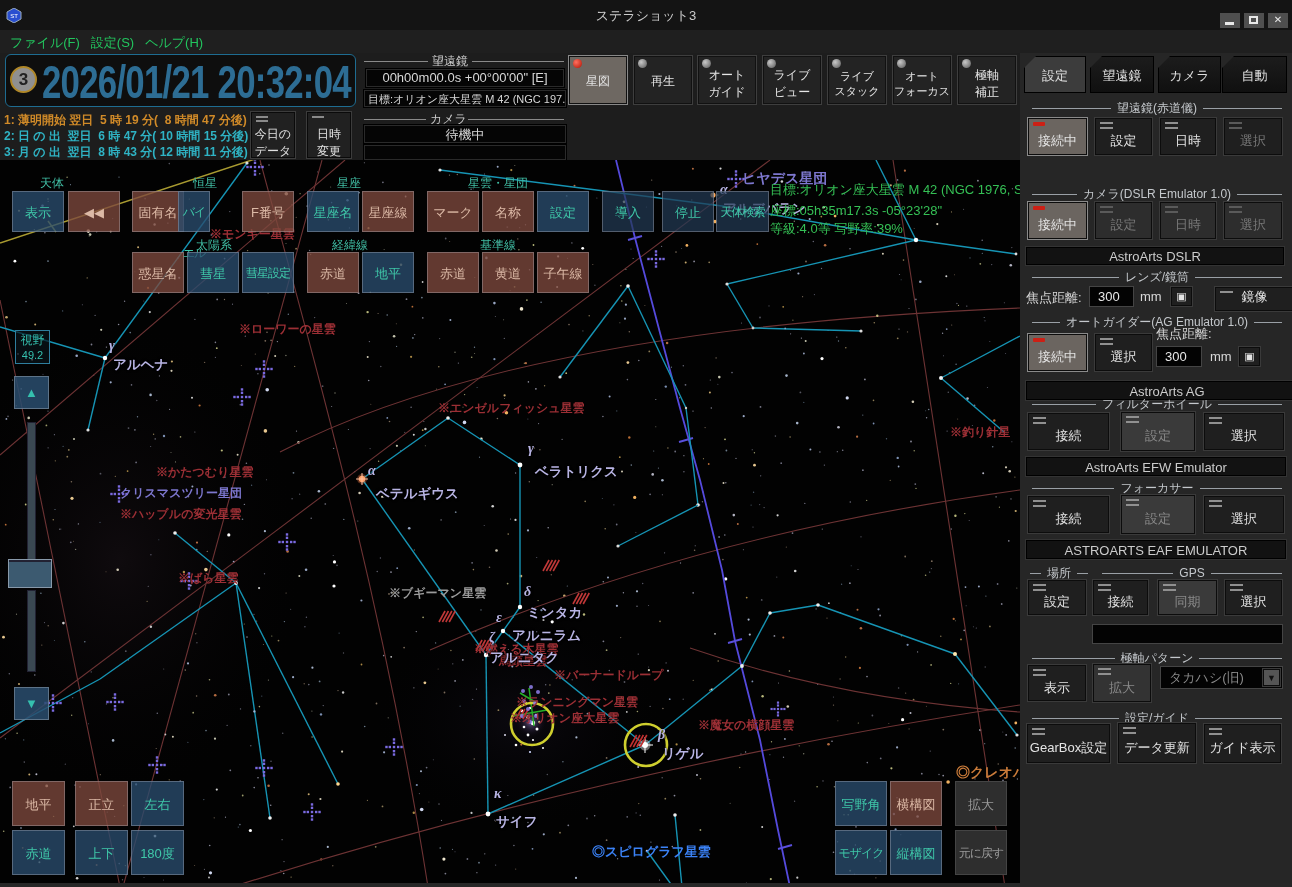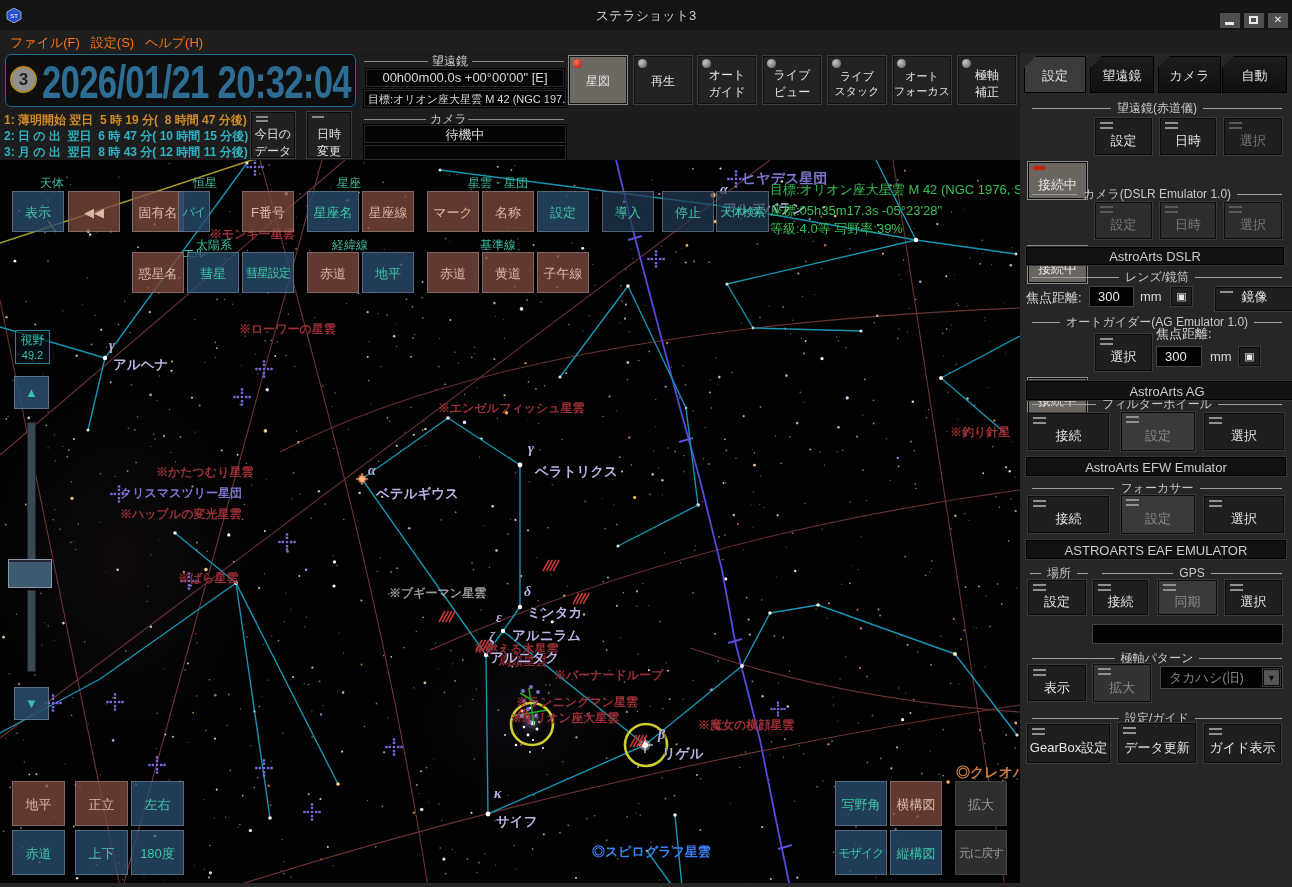--- a/index.html
+++ b/index.html
@@ -3,21 +3,21 @@
 <meta charset="utf-8">
 <style>
 * { margin:0; padding:0; box-sizing:border-box; }
 html,body { width:1292px; height:887px; overflow:hidden; background:#1d1d1d; font-family:"Liberation Sans", sans-serif; }
 #win { position:relative; width:1292px; height:887px; }
 .abs { position:absolute; }
 
 #titlebar { left:0; top:0; width:1292px; height:30px; background:#141414; }
 #title { left:0; top:7px; width:1292px; text-align:center; color:#cccccc; font-size:13px; }
 .winbtn { top:13px; width:20px; height:15px; background:#4f4f4f; color:#e8e8e8; font-size:10px; text-align:center; line-height:14px; }
-#menubar { left:0; top:30px; width:1292px; height:23px; background:#1f1f1f; color:#f97316; font-size:13px; }
+#menubar { left:0; top:30px; width:1292px; height:23px; background:#1f1f1f; color:#22c55e; font-size:13px; }
 #menubar span { display:inline-block; margin-left:11px; margin-top:4px; }
 #menubar span:first-child { margin-left:10px; }
 
 #topbar { left:0; top:53px; width:1020px; height:107px; background:#1d1d1d; }
 #datebox { left:5px; top:1px; width:351px; height:53px; border:1px solid #1e6c91; border-radius:6px; background:#0e0e0e; }
 #datenum { left:10px; top:13px; width:27px; height:27px; border-radius:50%; background:#909090; border:2px solid #b08828; color:#222; font-size:17px; font-weight:bold; text-align:center; line-height:24px; }
 #datetext { left:42px; top:1px; font-size:47px; font-weight:bold; color:#2d6d94; letter-spacing:-1px; transform:scaleX(0.74); transform-origin:left top; white-space:nowrap; }
 .info { left:4px; font-size:12px; font-weight:bold; white-space:pre; }
 .btn2l { background:#212121; border:1px solid #3c3c3c; box-shadow:inset 0 0 0 1px #0a0a0a; color:#e0e0e0; font-size:12px; text-align:center; }
 .lines-ico { position:absolute; left:5px; top:4px; width:12px; height:6px; border-top:2px solid #8a8a8a; border-bottom:2px solid #8a8a8a; }
@@ -31,21 +31,21 @@
 .mode.active { background:#6e6862; border-color:#888; }
 .mode.active .led { background:radial-gradient(circle at 35% 35%, #ff7060, #b01000); }
 
 #rpanel { left:1020px; top:53px; width:272px; height:834px; background:#262626; }
 .tab { top:3px; height:37px; color:#e0e0e0; font-size:13px; text-align:center; line-height:37px; background:linear-gradient(#1c1c1c,#101010); border:1px solid #000; clip-path:polygon(12px 0, 100% 0, 100% 100%, 0 100%, 0 12px); }
 .tab.active { background:#3c3c3c; }
 .phead { color:#c4c8cc; font-size:12px; height:14px; display:flex; align-items:center; color:#c4c8cc; }
 .phead .ln { flex:1; height:1px; background:#9aa0a6; margin:0 6px; }
 .pbtn { background:#1f1f1f; border:1px solid #3a3a3a; box-shadow:inset 0 0 0 1px #0c0c0c; color:#e4e4e4; font-size:13px; text-align:center; }
 .pbtn .ic { position:absolute; left:5px; top:4px; width:13px; height:7px; border-top:2px solid #909090; border-bottom:2px solid #909090; }
-.pbtn.on { background:#6b6560; border-color:#8a8a8a;margin-top:44px; }
+.pbtn.on { background:#6b6560; border-color:#8a8a8a; }
 .pbtn.on .ic { width:12px; height:0px; border-top:4px solid #cc2015; border-bottom:none; border-radius:1px; }
 .pbtn.dis { color:#787878; }
 .pbtn.dis .ic { border-color:#5a5a5a; }
 .pbtn.disl { background:#3a3a3a; color:#8a8a8a; }
 .namebar { background:#121212; border:1px solid #000; box-shadow:0 0 0 1px #333; color:#cccccc; font-size:13px; text-align:center; }
 .inp { background:#030303; border:1px solid #444; color:#e8e8e8; font-size:13px; padding-left:8px; }
 .plabel { color:#d8d8d8; font-size:13px; }
 
 #chart { left:0; top:160px; width:1020px; height:727px; background:#000; overflow:hidden; }
 #chart svg { position:absolute; left:0; top:0; }

